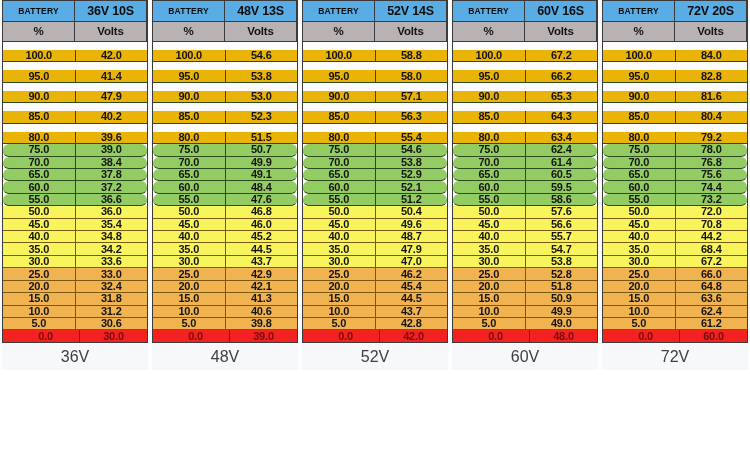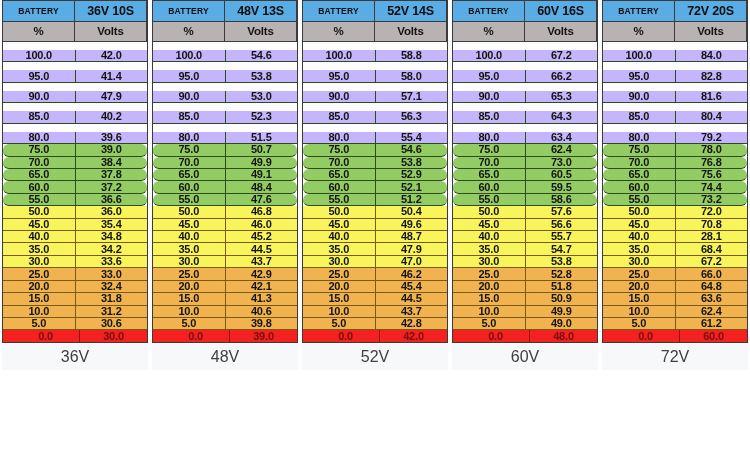--- a/index.html
+++ b/index.html
@@ -88,21 +88,21 @@
     flex: 0 0 20px;
     border-bottom: 1px solid #3b3b3b;
   }
   .row.head-sub .cell {
     background: #b8b2b2;
     border-right: 1px solid #3b3b3b;
     font-size: 11.5px;
   }
 
   
-  .band-dgreen { background: #c4b5fd; margin-top: 8px; }
+  .band-dgreen { background: #eab308; margin-top: 8px; }
   .band-lgreen { background: #93cc62; border-radius: 6px; }
   .band-yellow { background: #f8f45c; }
   .band-orange { background: #f0b350; }
   .band-red    { background: #f42121; }
 
   .band-red .cell { color: #7a0d0d; }
 
   .row.band-yellow,
   .row.band-orange { border-bottom-color: #7a5a12; }
   .row.band-yellow .cell,
@@ -447,21 +447,21 @@
         <div class="row band-dgreen">
           <div class="cell">80.0</div>
           <div class="cell">63.4</div>
         </div>
         <div class="row band-lgreen">
           <div class="cell">75.0</div>
           <div class="cell">62.4</div>
         </div>
         <div class="row band-lgreen">
           <div class="cell">70.0</div>
-          <div class="cell">73.0</div>
+          <div class="cell">61.4</div>
         </div>
         <div class="row band-lgreen">
           <div class="cell">65.0</div>
           <div class="cell">60.5</div>
         </div>
         <div class="row band-lgreen">
           <div class="cell">60.0</div>
           <div class="cell">59.5</div>
         </div>
         <div class="row band-lgreen">
@@ -568,21 +568,21 @@
         <div class="row band-yellow">
           <div class="cell">50.0</div>
           <div class="cell">72.0</div>
         </div>
         <div class="row band-yellow">
           <div class="cell">45.0</div>
           <div class="cell">70.8</div>
         </div>
         <div class="row band-yellow">
           <div class="cell">40.0</div>
-          <div class="cell">28.1</div>
+          <div class="cell">44.2</div>
         </div>
         <div class="row band-yellow">
           <div class="cell">35.0</div>
           <div class="cell">68.4</div>
         </div>
         <div class="row band-yellow">
           <div class="cell">30.0</div>
           <div class="cell">67.2</div>
         </div>
         <div class="row band-orange">

